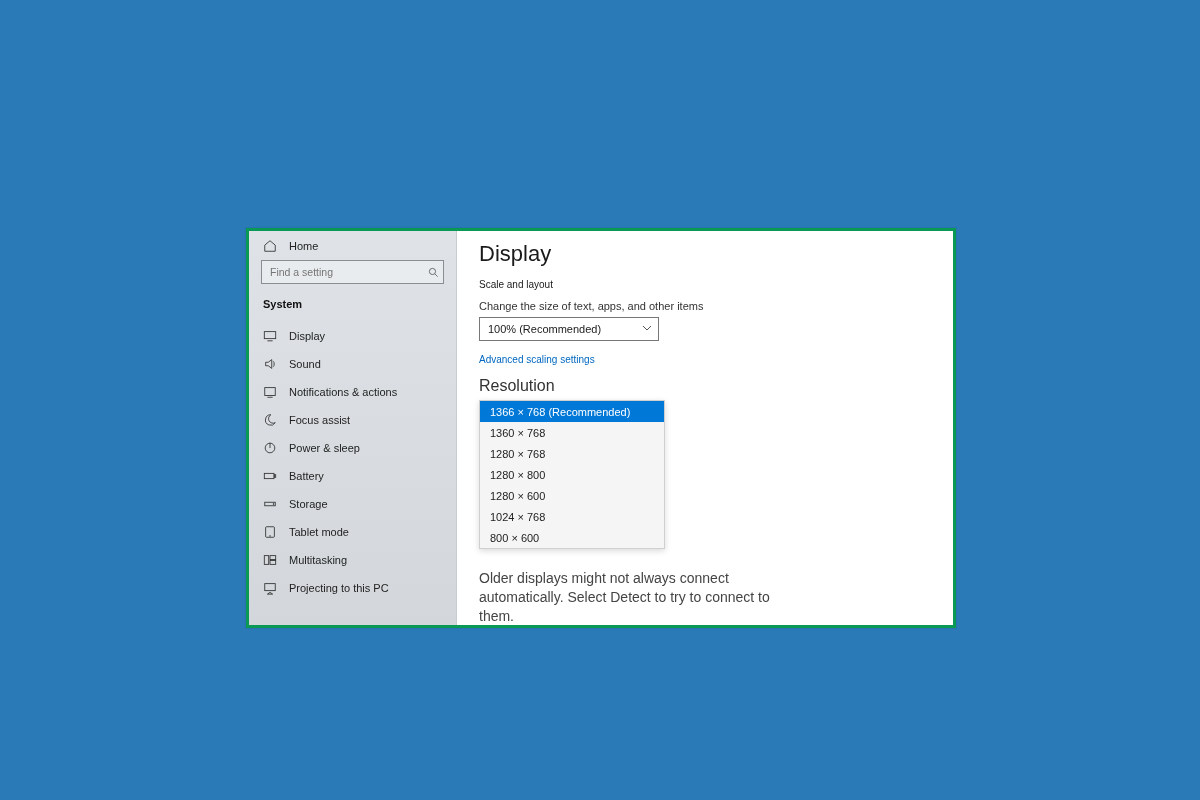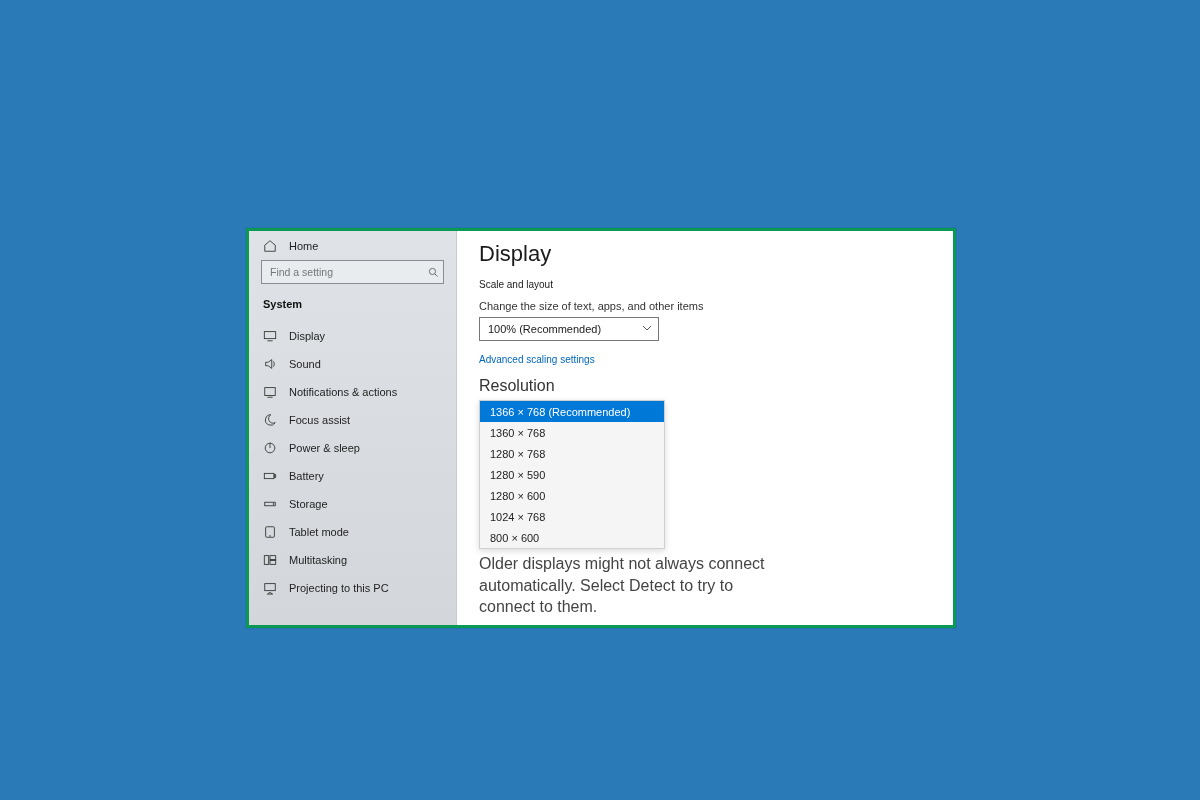--- a/index.html
+++ b/index.html
@@ -119,21 +119,21 @@
   .dropdown .opt {
     padding: 4.5px 10px;
     color: #222;
     background: #f5f5f5;
   }
   .dropdown .opt.selected {
     background: #0078d7;
     color: #fff;
   }
   .detect-text {
-    font-size: 16px; color: #444; margin-top: 4px;
+    font-size: 14px; color: #444; margin-top: 20px;
     line-height: 1.35;
     max-width: 300px;
   }
   .detect-btn {
     margin-top: 8px;
     width: 58px; height: 24px;
     background: #cfcfcf;
     border: none;
     font-size: 11px;
     color: #222;
@@ -274,21 +274,21 @@
             </svg>
         </span>
       </div>
       <a class="link">Advanced scaling settings</a>
 
       <div class="reslabel">Resolution</div>
       <div class="dropdown">
         <div class="opt selected">1366 × 768 (Recommended)</div>
         <div class="opt">1360 × 768</div>
         <div class="opt">1280 × 768</div>
-        <div class="opt">1280 × 590</div>
+        <div class="opt">1280 × 800</div>
         <div class="opt">1280 × 600</div>
         <div class="opt">1024 × 768</div>
         <div class="opt">800 × 600</div>
       </div>
 
       <div class="detect-text">Older displays might not always connect automatically. Select Detect to try to connect to them.</div>
       <div class="detect-btn">
         <span>Detect</span>
       </div>
 

